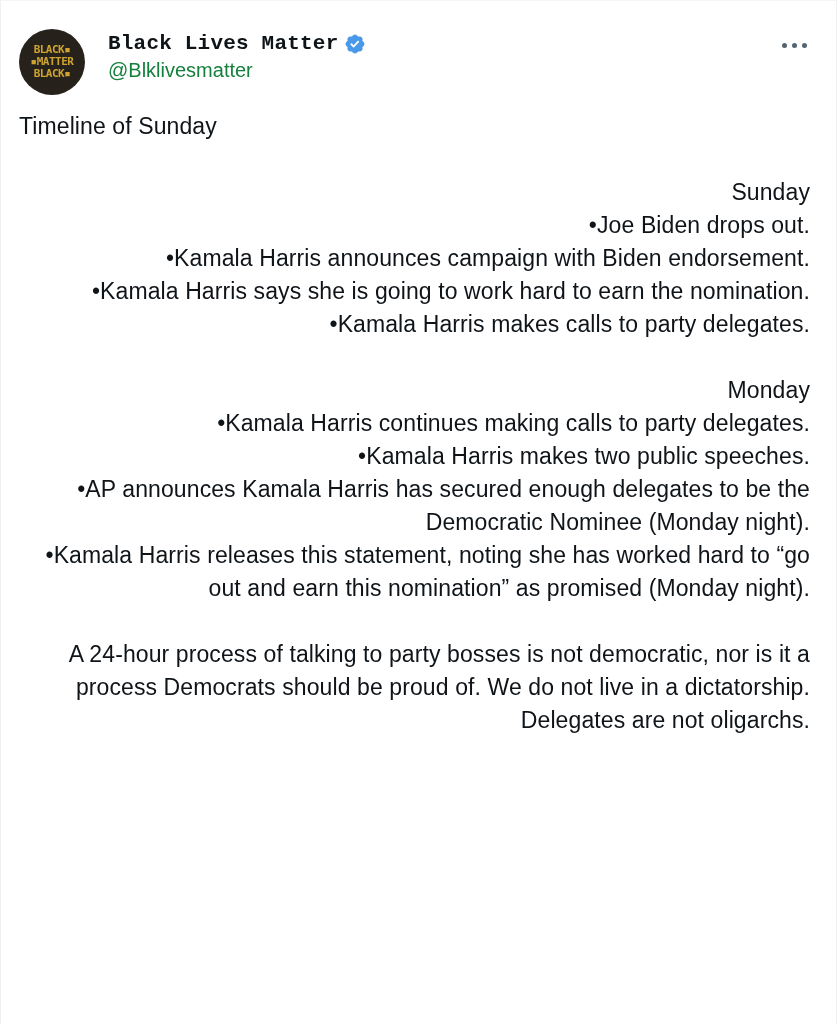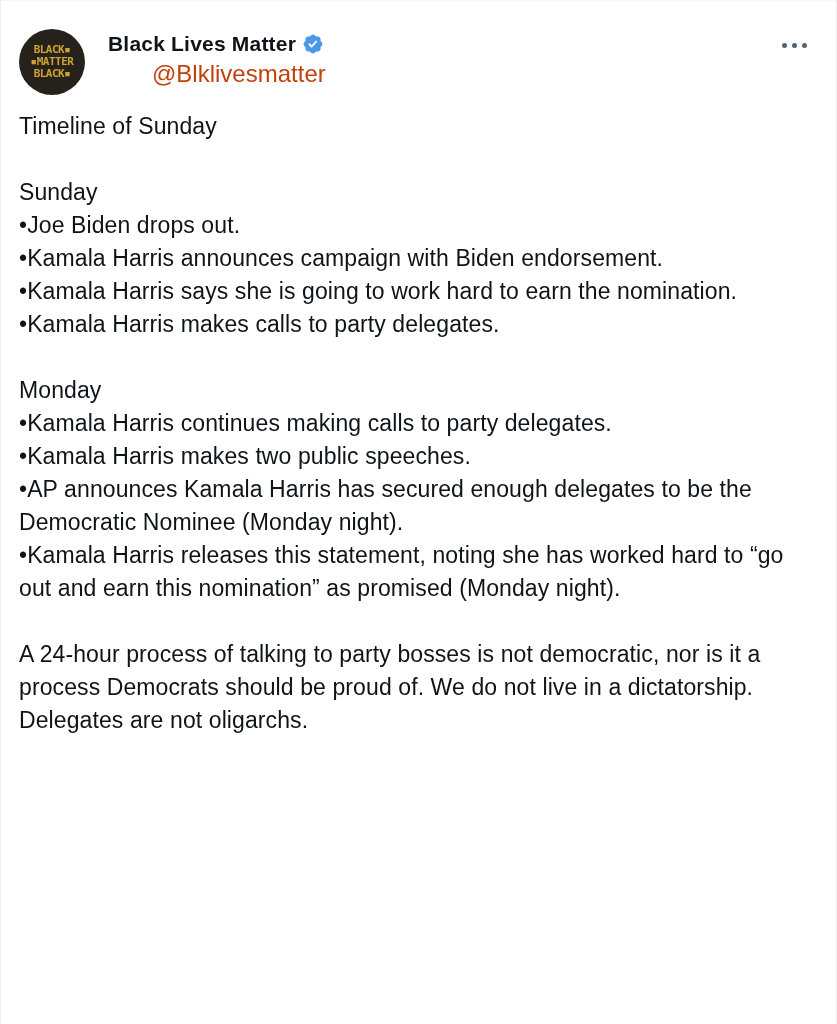--- a/index.html
+++ b/index.html
@@ -42,42 +42,42 @@
     letter-spacing: -0.5px;
     cursor: pointer;
     user-select: none;
   }
   .author-block {
     margin-left: 23px;
     padding-top: 3px;
   }
   .name-row {
     display: flex;
-    align-items: center;
+    align-items: flex-end;
     gap: 6px;
+    font-family: Liberation Mono, monospace;
   }
   .author-name {
     font-size: 21px;
     font-weight: 700;
     color: #0f1419;
     letter-spacing: 0.2px;
     cursor: pointer;
   }
   .verified-badge {
     display: inline-flex;
     width: 22px;
     height: 22px;
   }
   .verified-badge svg { width: 22px; height: 22px; display: block; }
   .author-handle {
     margin-top: 4px;
-    font-size: 24px;
-    color: #c2410c;
+    font-size: 20px;
+    color: #15803d;
     cursor: pointer;
-    margin-left: 44px;
   }
   .more-button {
     position: absolute;
     top: 38px;
     right: 25px;
     display: flex;
     gap: 5px;
     padding: 4px;
     cursor: pointer;
   }
@@ -89,21 +89,21 @@
   }
   .tweet-text {
     margin-top: 15px;
     font-size: 23px;
     line-height: 33px;
     color: #0f1419;
     letter-spacing: 0.1px;
     max-width: 800px;
   }
   .para { white-space: pre-wrap; }
-  .para + .para { margin-top: 33px; }
+  .para + .para { margin-top: 33px; text-align: right; }
   a.mention {
     color: #4a99e9;
     text-decoration: none;
     cursor: pointer;
   }
 </style>
 </head>
 <body>
 
 <div class="tweet-card">

